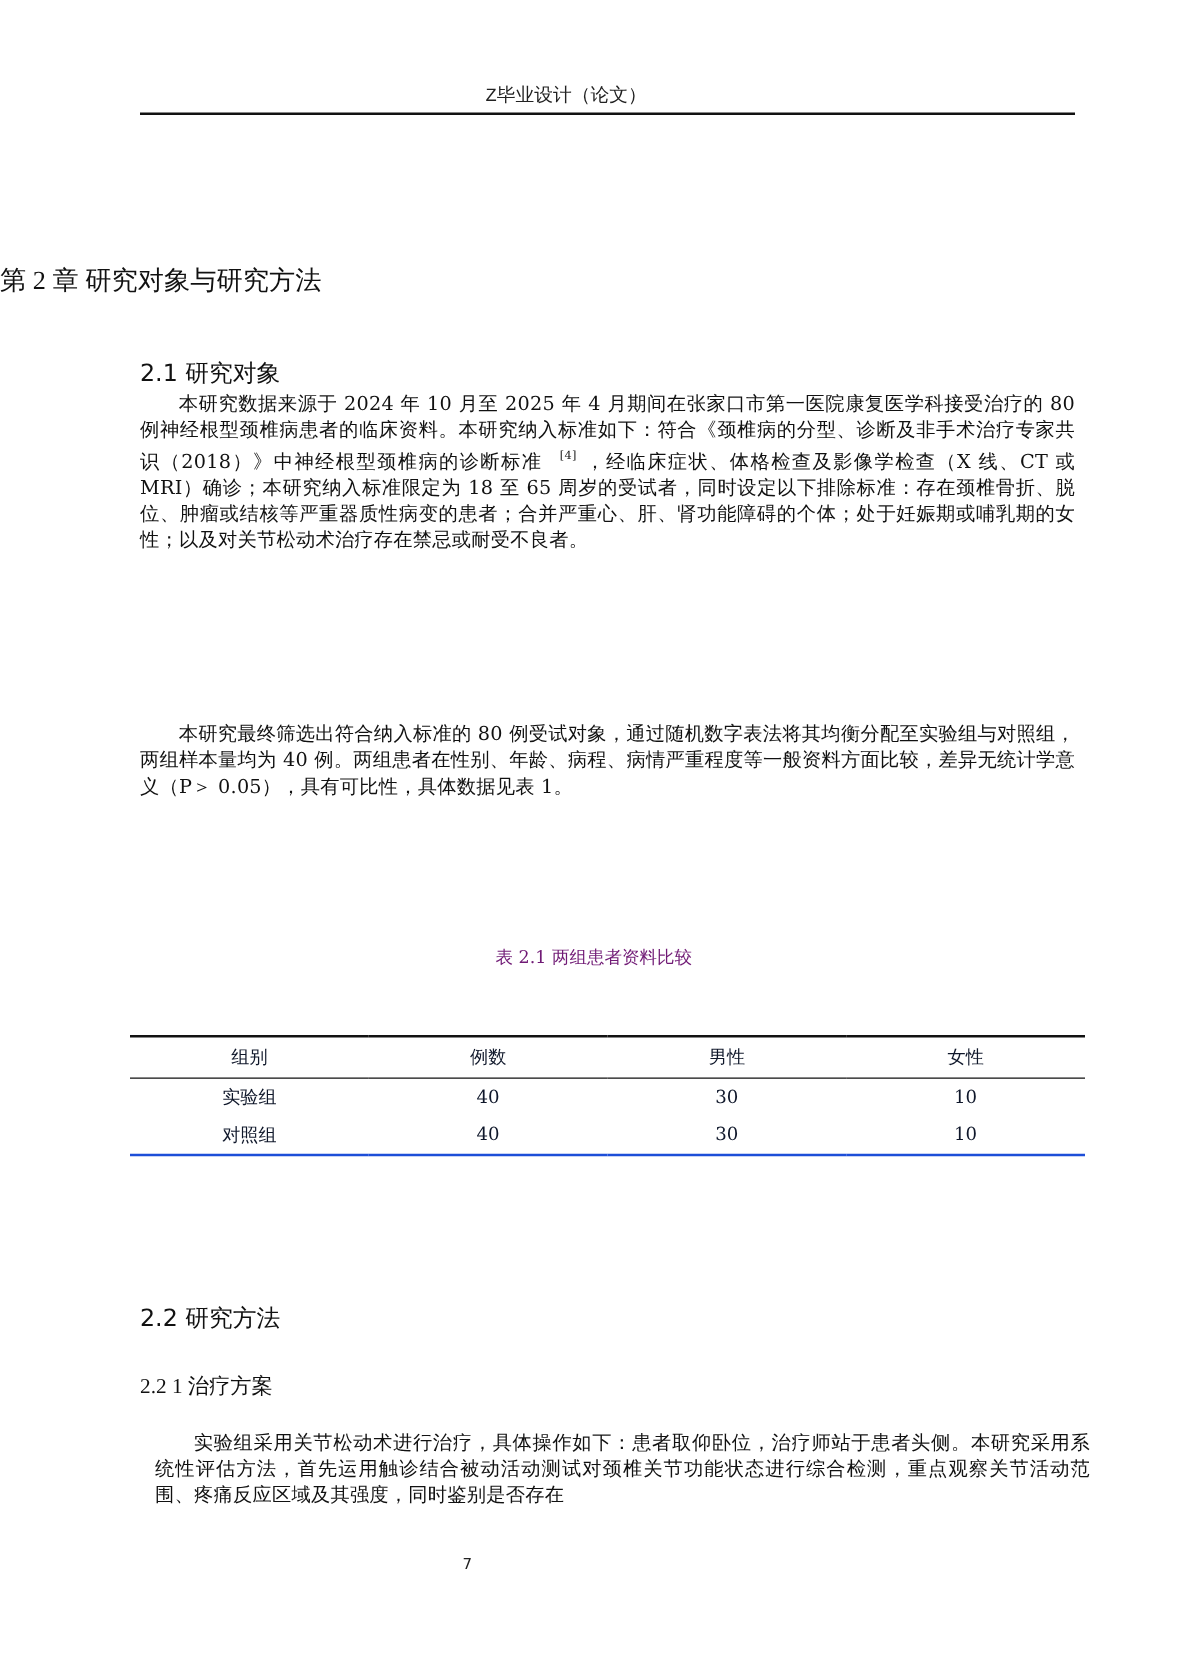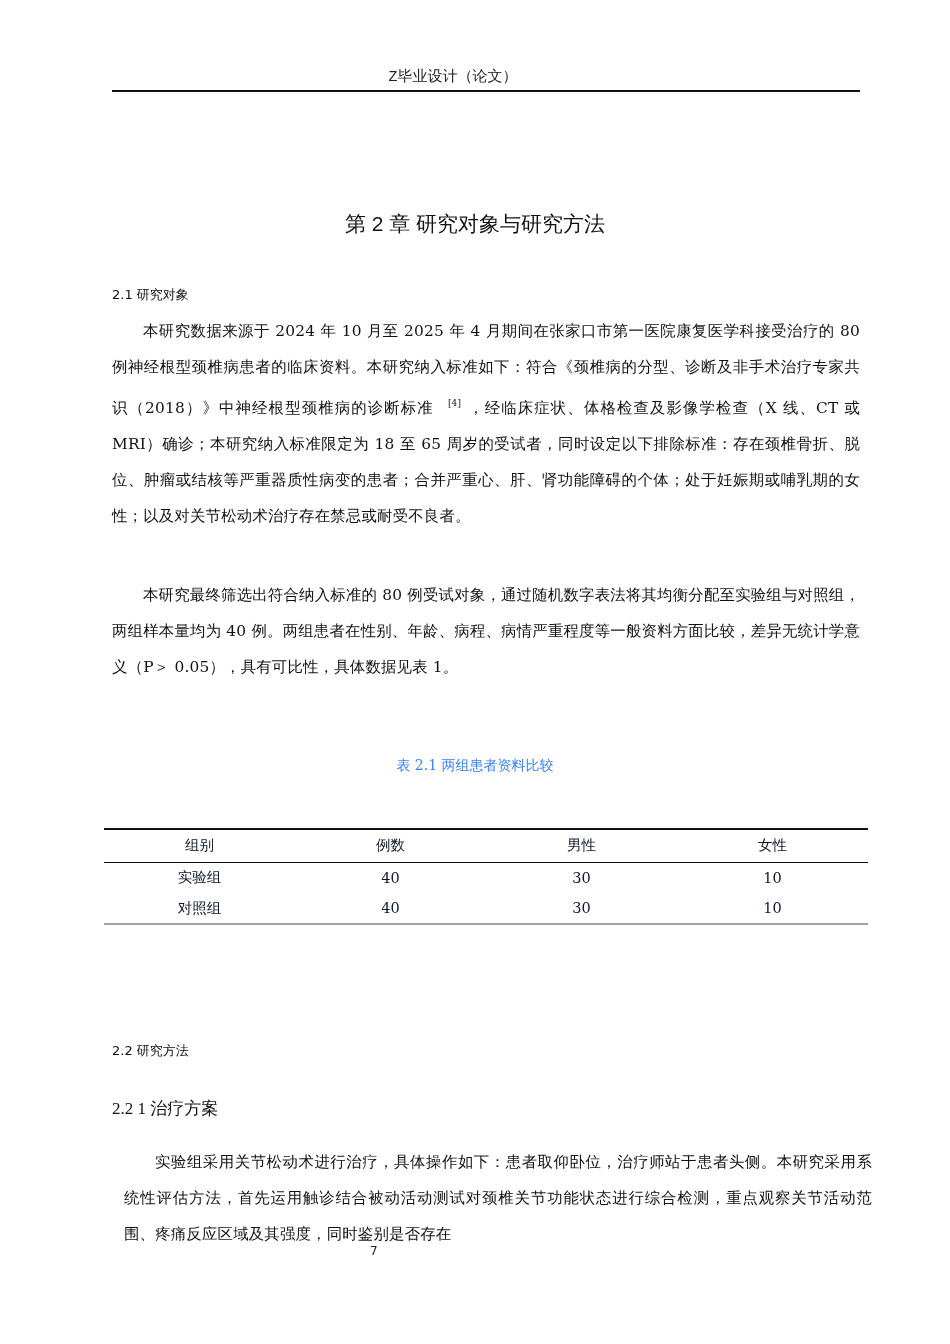--- a/index.html
+++ b/index.html
@@ -2,37 +2,37 @@
 <html><head>
 <meta charset="utf-8">
 <style>
   html, body { margin: 0; padding: 0; background: #ffffff; }
   body { width: 950px; height: 1344px; position: relative; overflow: hidden;
          font-family: "DejaVu Serif", "Liberation Serif", serif; color: #111; }
   .header-text { position: absolute; left: 0; width: 906px; top: 67px; text-align: center;
                  font-family: Liberation Mono, monospace; font-size: 15px; color: #222; }
   .header-rule { position: absolute; left: 112px; width: 748px; top: 90px; height: 0;
                  border-top: 2px solid #111; }
-  .chapter-title { position: absolute; left: 0; width: 950px; top: 210px; text-align: center;
-                   font-family: Liberation Sans, sans-serif; font-size: 21px; color: #111; }
+  .chapter-title { position: absolute; left: 0; width: 950px; top: 210px; text-align: left;
+                   font-family: Liberation Serif, serif; font-size: 21px; color: #111; }
   .h2 { position: absolute; left: 112px; font-family: "DejaVu Sans", "Liberation Sans", sans-serif;
-        font-size: 13px; color: #111; }
+        font-size: 19px; color: #111; }
   .h3 { position: absolute; left: 112px; font-family: "DejaVu Sans", "Liberation Sans", sans-serif;
         font-size: 17px; color: #111; }
-  .para { position: absolute; left: 112px; width: 748px; font-size: 15.4px; line-height: 36px;
+  .para { position: absolute; left: 112px; width: 748px; font-size: 15.4px; line-height: 21px;
           text-align: justify; text-indent: 31px; letter-spacing: 0.2px; color: #111; }
   .para sup { font-size: 9px; vertical-align: 7px; margin: 0 6px 0 14px; }
   .caption { position: absolute; left: 0; width: 950px; top: 757px; text-align: center;
-             font-size: 14px; color: #3b82f6; }
+             font-size: 14px; color: #701a75; }
   table.data { position: absolute; left: 104px; width: 764px; top: 828px; border-collapse: collapse;
                font-size: 14.5px; color: #0f172a; }
   table.data th, table.data td { text-align: center; font-weight: normal; padding: 0; }
   table.data thead tr { border-top: 2px solid #111; border-bottom: 1.5px solid #111; height: 33px; }
   table.data tbody tr { height: 31px; }
-  table.data tbody tr:last-child { border-bottom: 2px solid #a3a3a3; }
+  table.data tbody tr:last-child { border-bottom: 2px solid #1d4ed8; }
   .page-num { position: absolute; left: 370px; top: 1244px; font-family: "DejaVu Sans", "Liberation Sans", sans-serif;
               font-size: 12px; color: #222; }
 </style>
 </head>
 <body>
 
 <div>
   <div class="header-text">Z毕业设计（论文）</div>
   <div class="header-rule"></div>
 </div>

